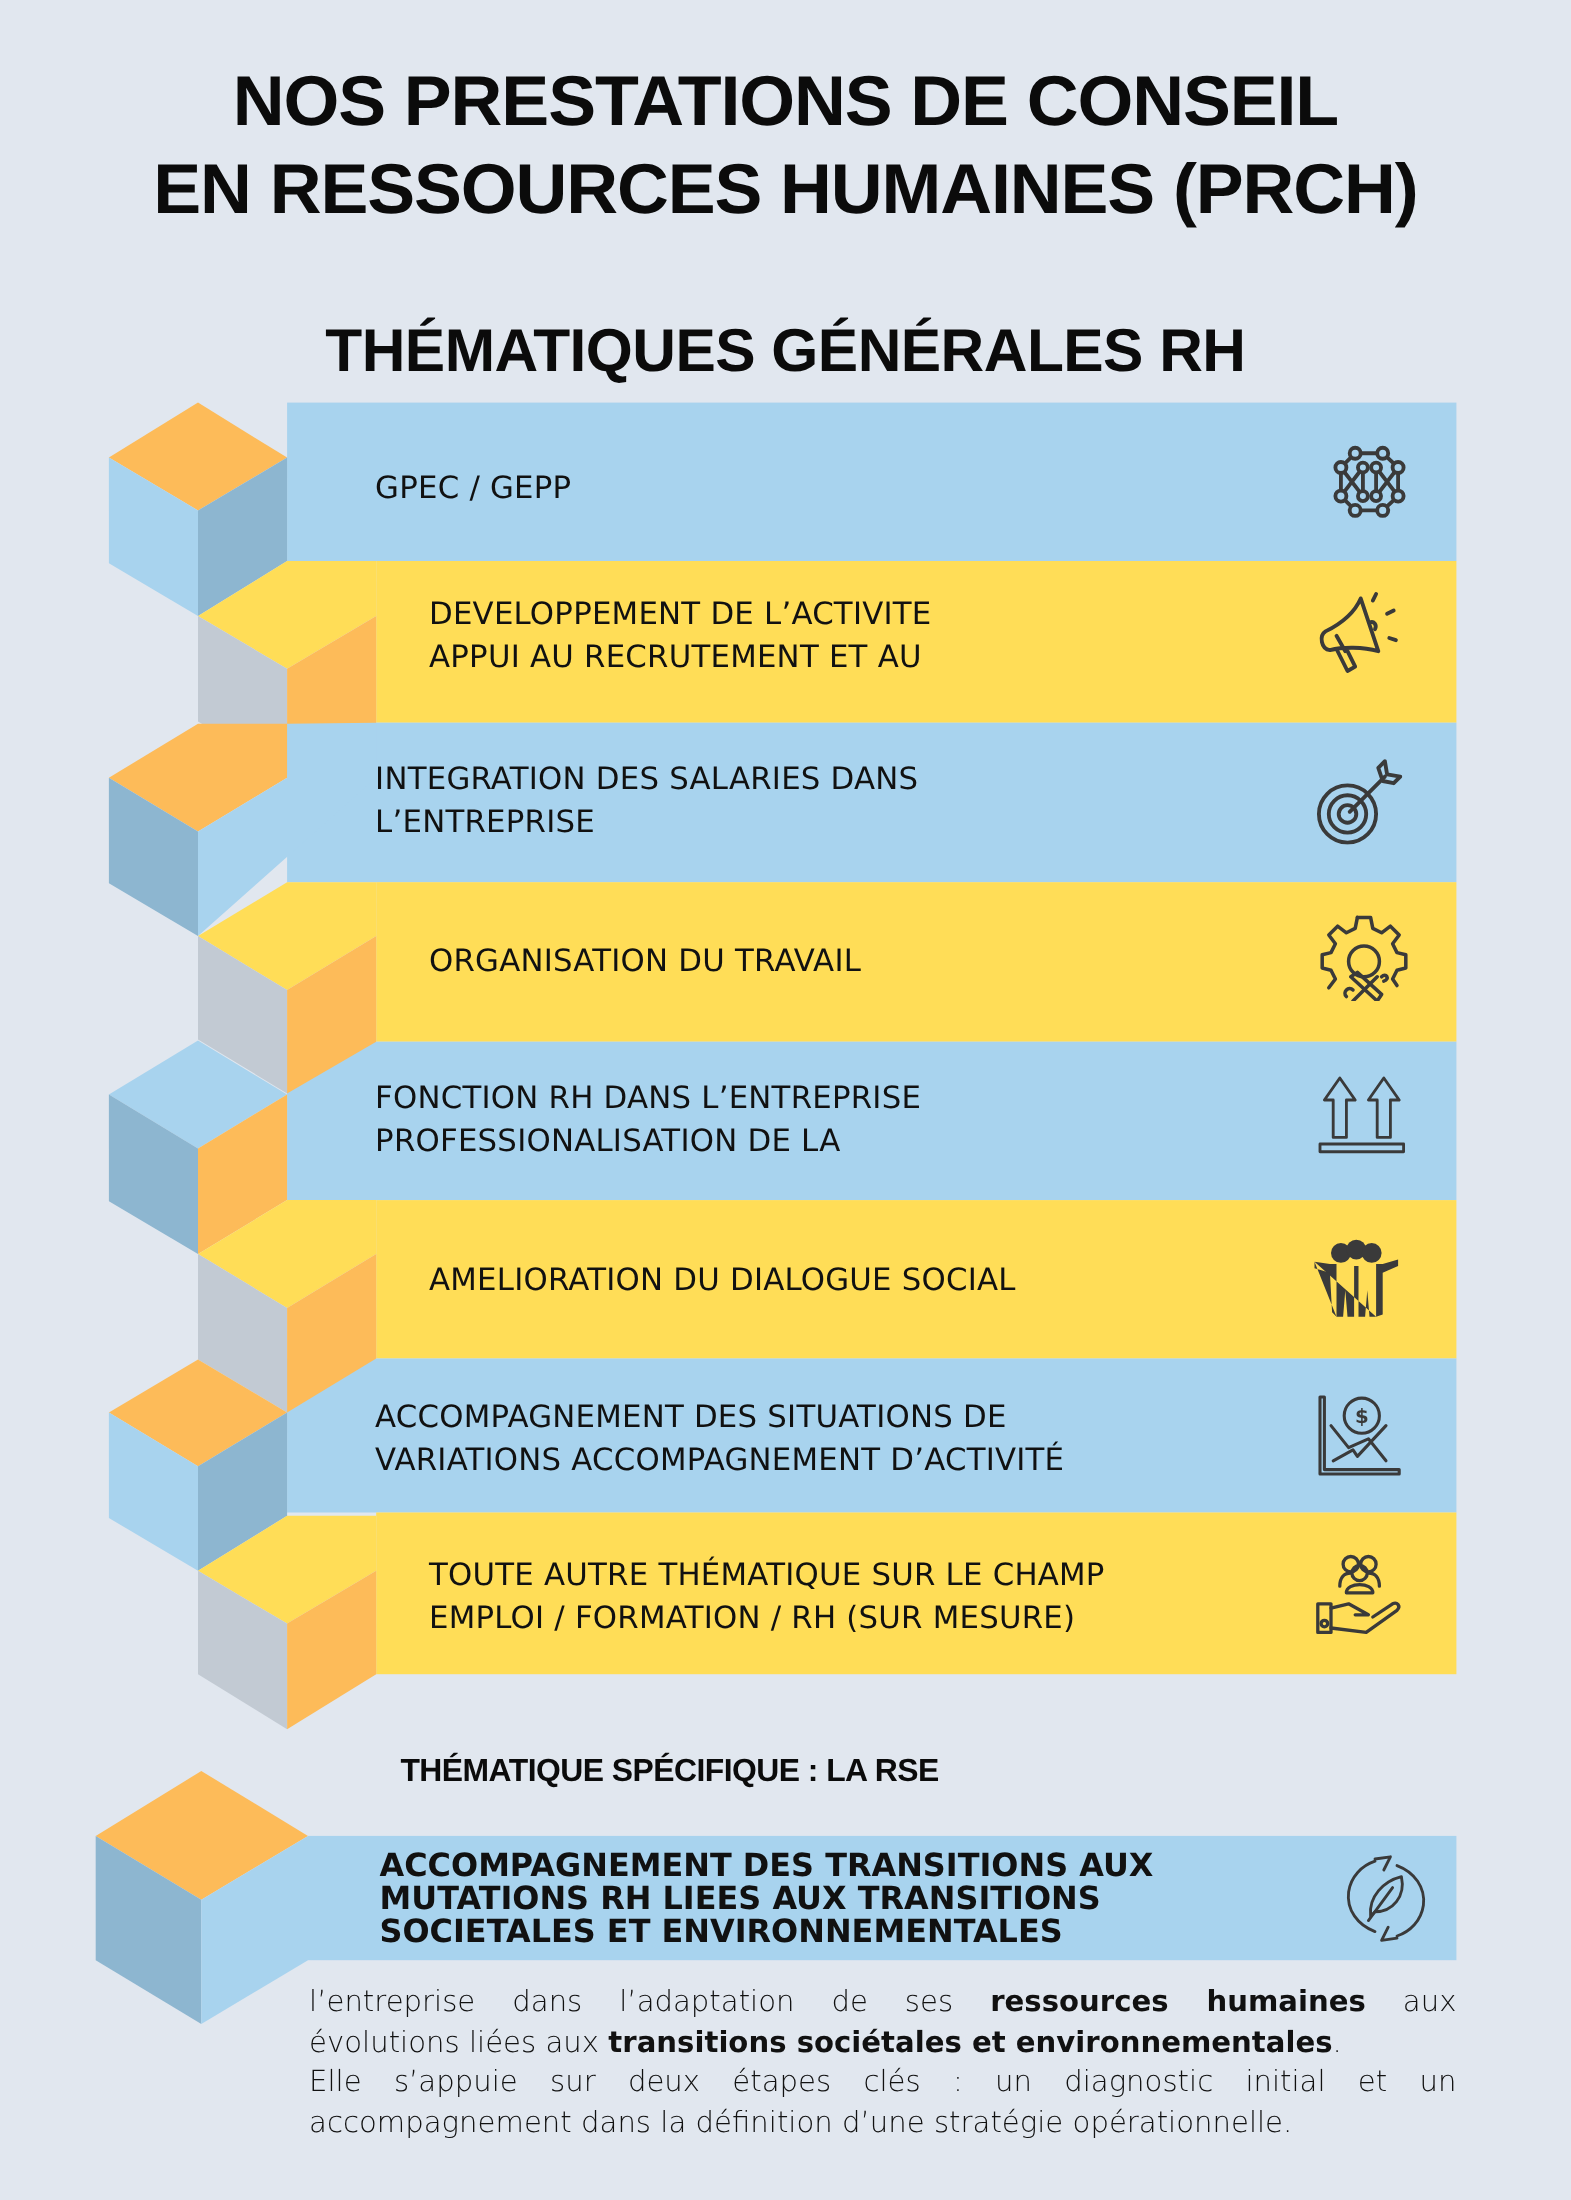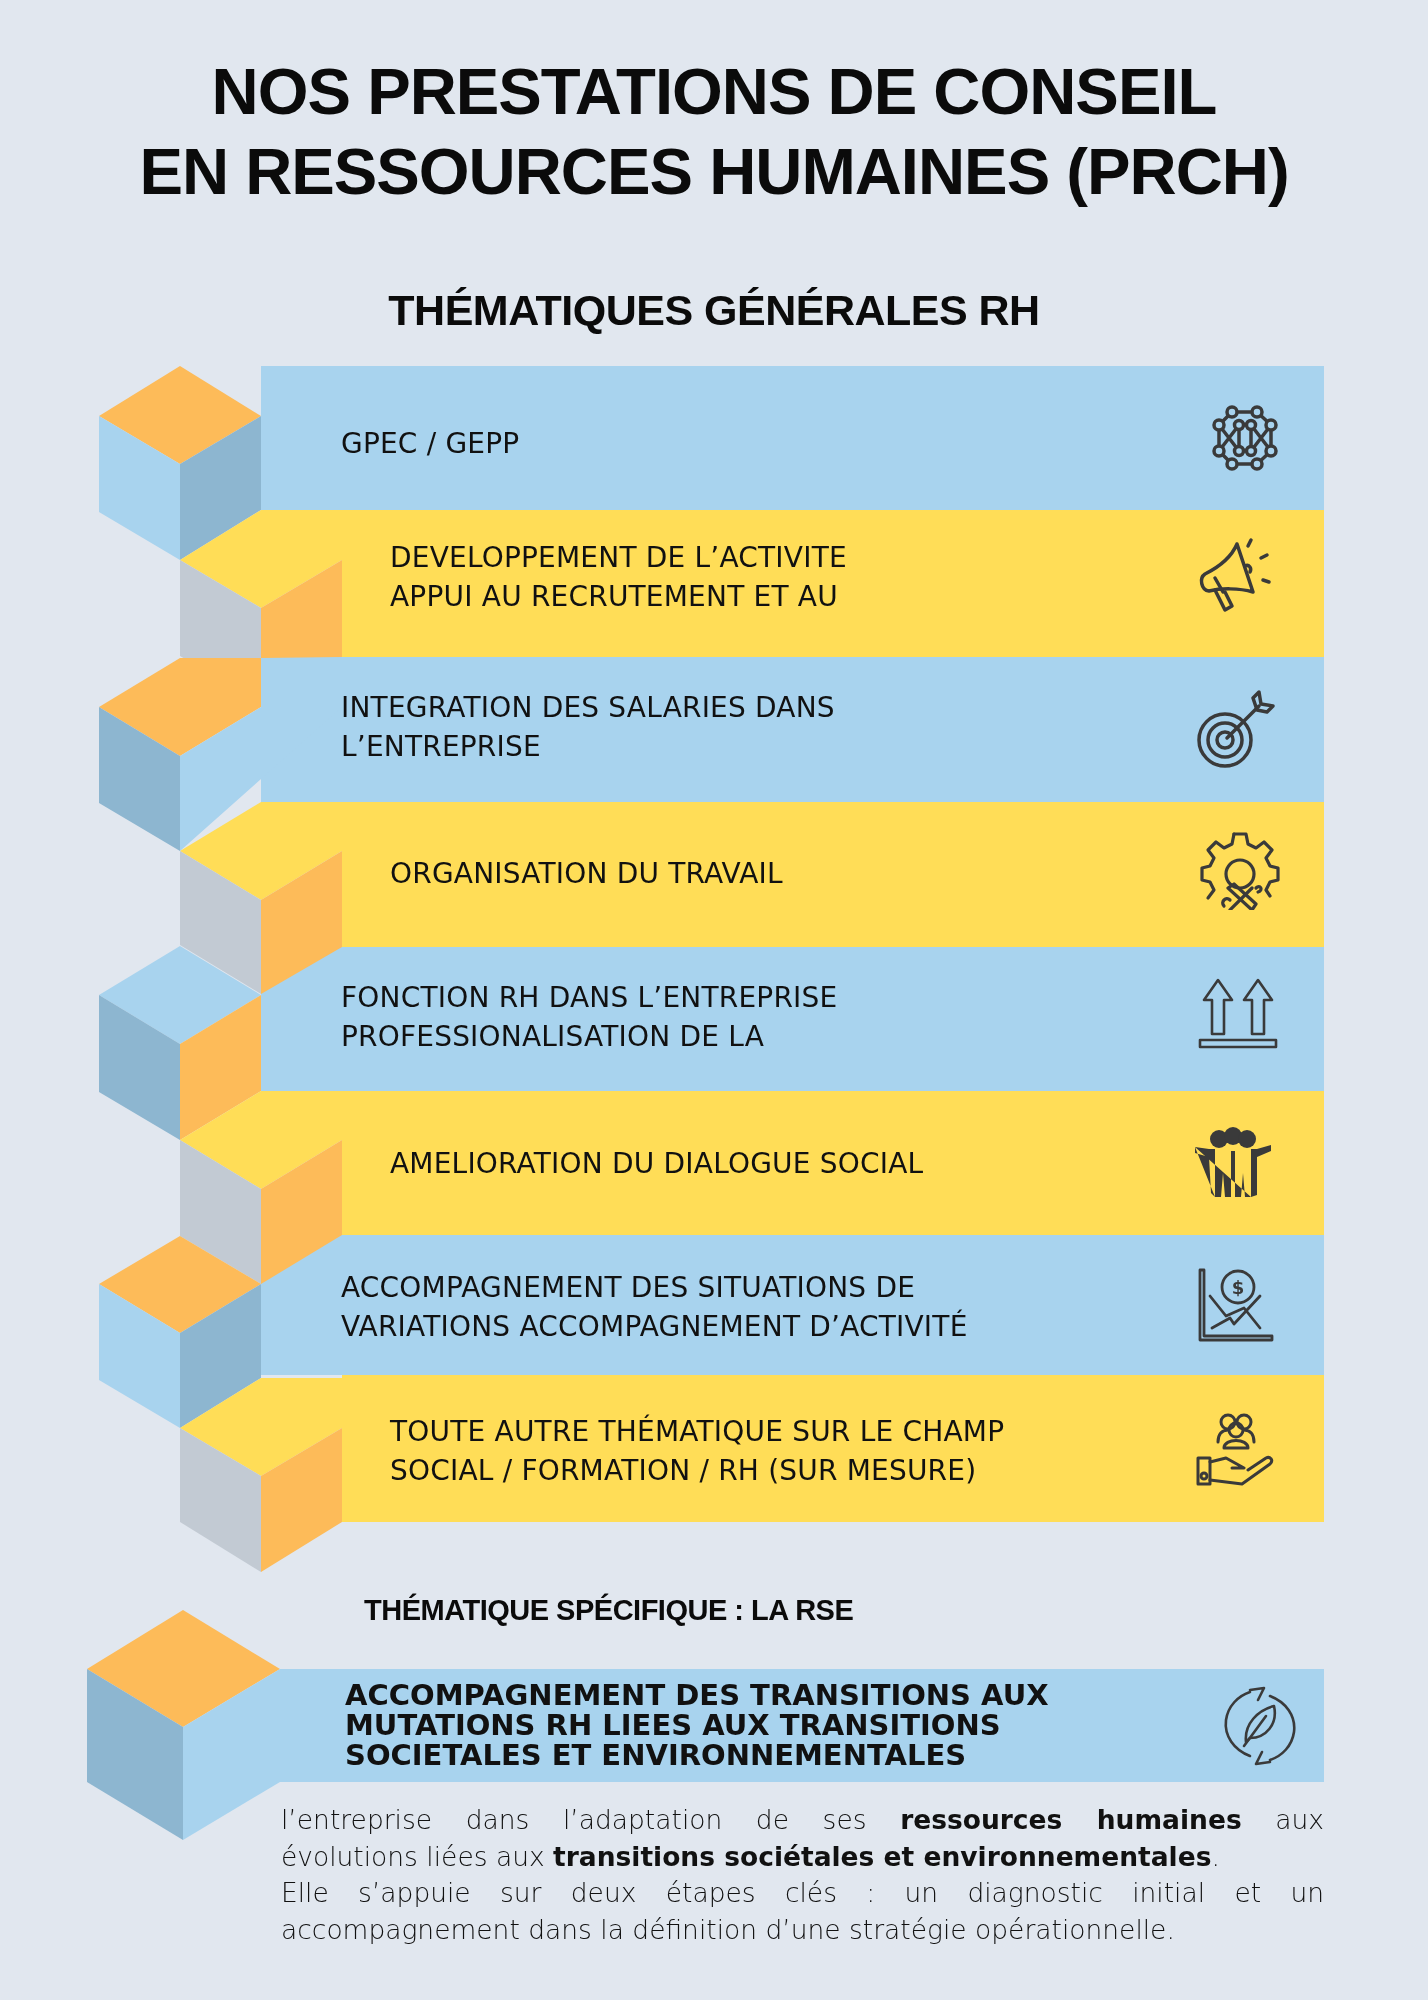--- a/index.html
+++ b/index.html
@@ -1,20 +1,20 @@
 <!DOCTYPE html>
 <html><head>
 <meta charset="utf-8">
 <style>
   html,body{margin:0;padding:0;}
   body{width:1428px;height:2000px;background:#e1e7ef;position:relative;overflow:hidden;font-family:"Liberation Sans",sans-serif;color:#0b0b0b;}
   .title{position:absolute;left:0;width:1428px;text-align:center;font-family:"Liberation Sans",sans-serif;font-weight:700;font-size:64px;line-height:80px;letter-spacing:-1px;transform:scaleX(1.02);}
   .t1{top:52px;}
   .t2{top:132px;}
-  .sub{position:absolute;left:0;width:1428px;text-align:center;font-weight:700;font-size:43px;letter-spacing:-0.5px;top:286px;}
+  .sub{position:absolute;left:0;width:1428px;text-align:center;font-weight:700;font-size:55px;letter-spacing:-0.5px;top:286px;}
   .cubes{position:absolute;left:0;top:0;}
   .band{position:absolute;left:180px;width:1144px;}
   .band.blue{background:#a8d3ee;}
   .band.yellow{background:#ffdd57;}
   .band-text{position:absolute;font-family:"DejaVu Sans",sans-serif;font-weight:400;font-size:28px;line-height:39px;color:#111;letter-spacing:0.2px;}
   .icon{position:absolute;width:80px;height:80px;}
   .rse-title{position:absolute;left:364px;top:1594px;font-weight:700;font-size:29px;letter-spacing:-0.5px;}
   .rse-band{position:absolute;left:280px;top:1669px;width:1044px;height:113px;background:#a8d3ee;}
   .rse-text{position:absolute;left:345px;top:1680px;font-family:"DejaVu Sans",sans-serif;font-weight:700;font-size:29px;line-height:30px;color:#111;}
   .para{position:absolute;left:281px;top:1802px;width:1043px;font-family:"DejaVu Sans",sans-serif;font-size:26.5px;line-height:36.5px;color:#111;text-align:justify;font-weight:300;}
@@ -87,21 +87,21 @@
     <div>FONCTION RH DANS L’ENTREPRISE</div>
     <div>PROFESSIONALISATION DE LA</div>
   </div>
 <div class="band-text" style="left:390px;top:1144px;"><span>AMELIORATION DU DIALOGUE SOCIAL</span></div>
 <div class="band-text" style="left:341px;top:1268px;">
     <div>ACCOMPAGNEMENT DES SITUATIONS DE</div>
     <div>VARIATIONS ACCOMPAGNEMENT D’ACTIVITÉ</div>
   </div>
 <div class="band-text" style="left:390px;top:1412px;">
     <div>TOUTE AUTRE THÉMATIQUE SUR LE CHAMP</div>
-    <div>SOCIAL / FORMATION / RH (SUR MESURE)</div>
+    <div>EMPLOI / FORMATION / RH (SUR MESURE)</div>
   </div>
 
 <svg class="icon" style="left:1205px;top:398px;" viewBox="0 0 80 80" fill="none" stroke="#3a3a3a" stroke-width="3.5">
   <path d="M27 14H52M27 66H52M14 27V53M66 27V53M27 14L14 27M52 14L66 27M14 53L27 66M66 53L52 66M14 27L34 53M14 53L34 27M66 27L46 53M66 53L46 27M34 27V53M46 27V53"></path>
   <circle cx="27" cy="14" r="5" fill="#a8d3ee"></circle>
     <circle cx="52" cy="14" r="5" fill="#a8d3ee"></circle>
   <circle cx="14" cy="27" r="5" fill="#a8d3ee"></circle>
     <circle cx="66" cy="27" r="5" fill="#a8d3ee"></circle>
   <circle cx="14" cy="53" r="5" fill="#a8d3ee"></circle>
     <circle cx="66" cy="53" r="5" fill="#a8d3ee"></circle>

